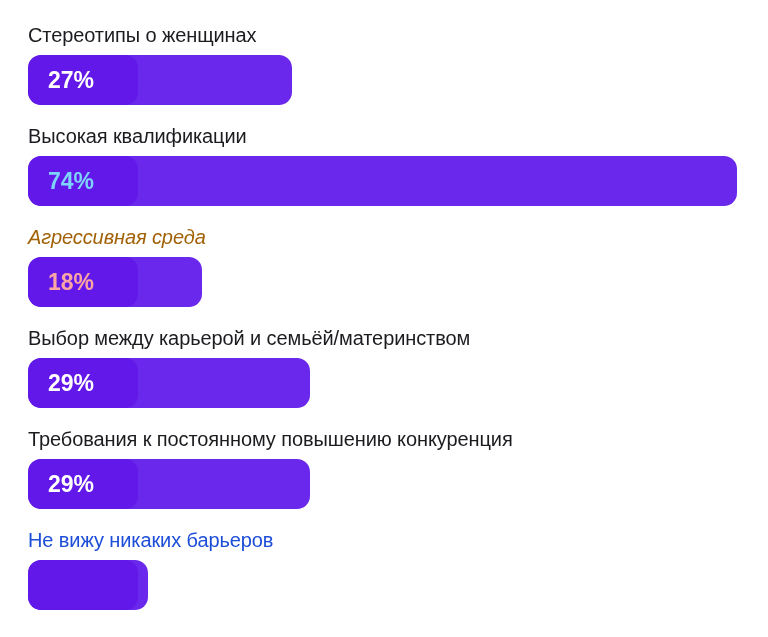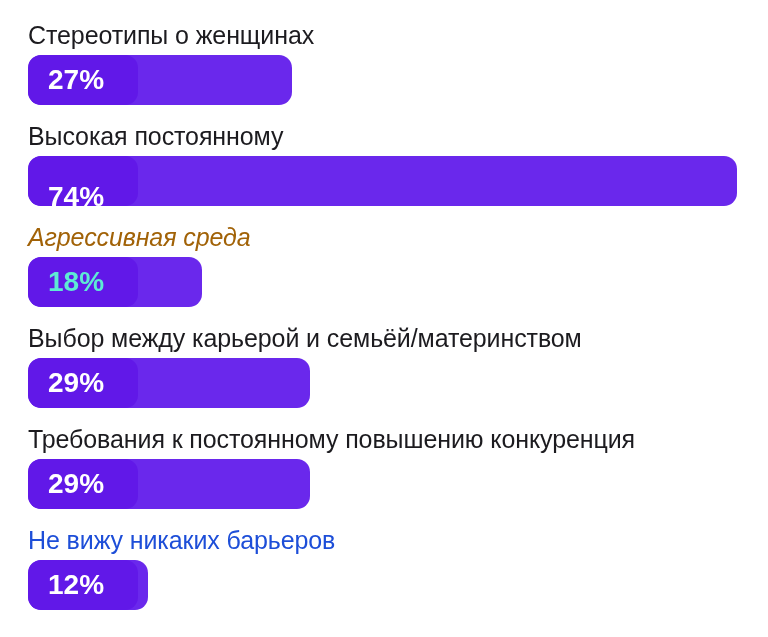--- a/index.html
+++ b/index.html
@@ -32,21 +32,21 @@
     flex-direction: column;
   }
 
   .row {
     position: relative;
     height: 101px;
   }
 
   .row-label {
     display: block;
-    font-size: 25px;
+    font-size: 20px;
     line-height: 24px;
     color: #1c1b1f;
     letter-spacing: -0.1px;
     white-space: nowrap;
     margin: 0 0 8px 0;
     font-weight: 400;
   }
 
   .bar {
     position: relative;
@@ -67,21 +67,21 @@
     border-radius: 13px;
   }
 
   .bar-value {
     position: absolute;
     left: 20px;
     top: 0;
     height: 50px;
     display: flex;
     align-items: center;
-    font-size: 28px;
+    font-size: 23px;
     font-weight: 700;
     color: #ffffff;
     letter-spacing: 0px;
     z-index: 2;
   }
 </style>
 </head>
 <body style="background: rgb(255, 255, 255);">
 
 <div id="chart" style="background: rgb(255, 255, 255);">
@@ -89,32 +89,32 @@
 
     <div class="row">
       <span class="row-label" style="color: rgb(28, 27, 31);">Стереотипы о женщинах</span>
       <div class="bar" style="width: 264px; background: rgb(106, 40, 236);">
         <div class="bar-chip" style="background: rgb(97, 24, 232); width: 110px;"></div>
         <span class="bar-value" style="color: rgb(255, 255, 255);">27%</span>
       </div>
     </div>
 
     <div class="row">
-      <span class="row-label" style="color: rgb(28, 27, 31);">Высокая постоянному</span>
+      <span class="row-label" style="color: rgb(28, 27, 31);">Высокая квалификации</span>
       <div class="bar" style="width: 709px; background: rgb(106, 40, 236);">
         <div class="bar-chip" style="background: rgb(97, 24, 232); width: 110px;"></div>
-        <span class="bar-value" style="color: #ffffff; margin-top: 16px;">74%</span>
+        <span class="bar-value" style="color: #7dd3fc;">74%</span>
       </div>
     </div>
 
     <div class="row">
       <span class="row-label" style="color: #a16207; font-style: italic;">Агрессивная среда</span>
       <div class="bar" style="width: 174px; background: rgb(106, 40, 236);">
         <div class="bar-chip" style="background: rgb(97, 24, 232); width: 110px;"></div>
-        <span class="bar-value" style="color: #5eead4;">18%</span>
+        <span class="bar-value" style="color: #fca5a5;">18%</span>
       </div>
     </div>
 
     <div class="row">
       <span class="row-label" style="color: rgb(28, 27, 31);">Выбор между карьерой и семьёй/материнством</span>
       <div class="bar" style="width: 282px; background: rgb(106, 40, 236);">
         <div class="bar-chip" style="background: rgb(97, 24, 232); width: 110px;"></div>
         <span class="bar-value" style="color: rgb(255, 255, 255);">29%</span>
       </div>
     </div>
@@ -124,18 +124,17 @@
       <div class="bar" style="width: 282px; background: rgb(106, 40, 236);">
         <div class="bar-chip" style="background: rgb(97, 24, 232); width: 110px;"></div>
         <span class="bar-value" style="color: rgb(255, 255, 255);">29%</span>
       </div>
     </div>
 
     <div class="row">
       <span class="row-label" style="color: #1d4ed8;">Не вижу никаких барьеров</span>
       <div class="bar" style="width: 120px; background: rgb(106, 40, 236);">
         <div class="bar-chip" style="background: rgb(97, 24, 232); width: 110px;"></div>
-        <span class="bar-value" style="color: rgb(255, 255, 255);">12%</span>
       </div>
     </div>
 
   </div>
 </div>
 
 </body></html>

